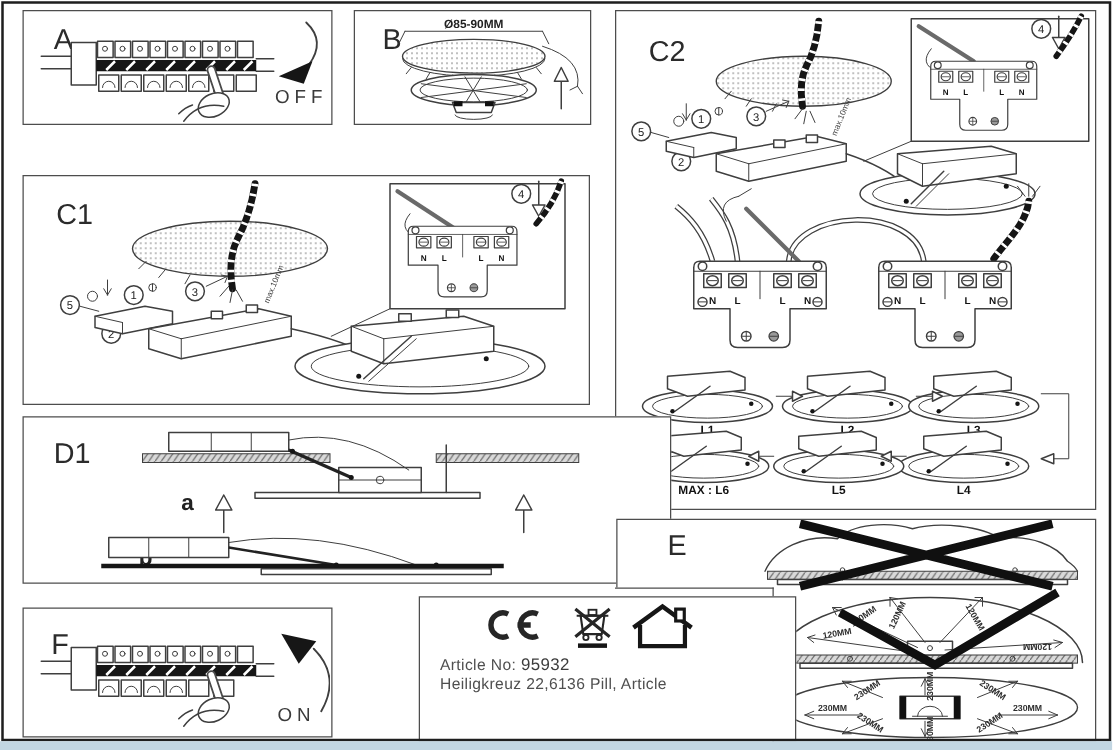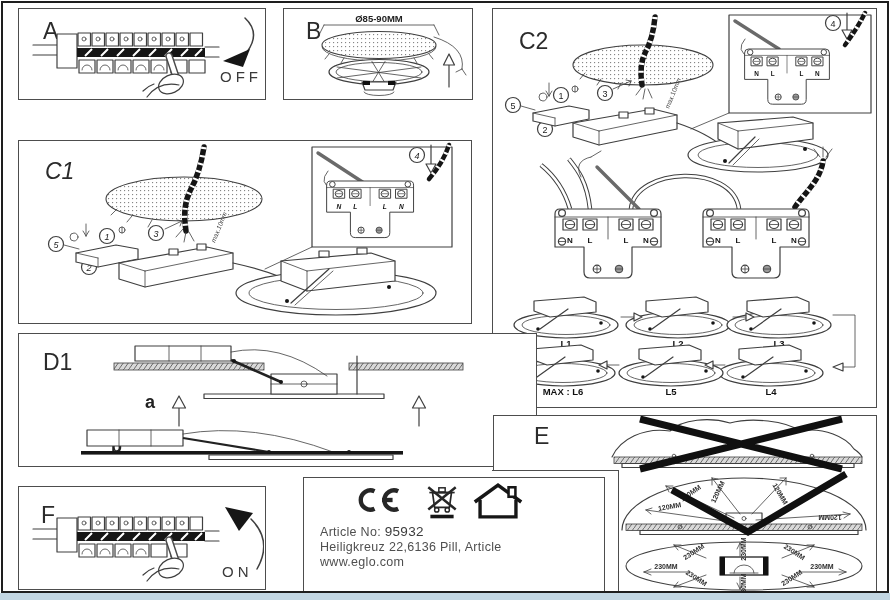--- a/index.html
+++ b/index.html
@@ -4,21 +4,21 @@
 <style>
   html,body{margin:0;padding:0;background:#ffffff;}
   .page{position:relative;width:890px;height:600px;background:#ffffff;overflow:hidden;
         font-family:"Liberation Sans",sans-serif;}
   .sheet-border{position:absolute;left:1px;top:1px;right:1px;bottom:7px;
         border:2px solid #1e1e1e;box-sizing:border-box;pointer-events:none;z-index:5;}
   .bottom-strip{position:absolute;left:0;bottom:0;width:100%;height:7px;background:#c2d6e2;z-index:6;}
   .panel{position:absolute;background:#fff;border:1.4px solid #4d4d4d;box-sizing:border-box;}
   .notch{position:absolute;left:492px;top:470px;width:127px;height:125px;background:#fff;
         border-top:1.4px solid #4d4d4d;border-right:1.4px solid #4d4d4d;box-sizing:border-box;z-index:2;}
-  .info-box{z-index:3;}
+  .info-box{z-index:3;margin-left:32px;}
   svg{display:block;position:absolute;left:0;top:0;}
   .ln{fill:none;stroke:#3f3f3f;stroke-width:1.2;stroke-linecap:round;stroke-linejoin:round;}
   .thin{stroke-width:0.8;}
   .fw{fill:#ffffff;stroke:#3f3f3f;stroke-width:1.2;stroke-linejoin:round;}
   .blk{fill:#151515;stroke:none;}
   .cab{fill:none;stroke:#151515;stroke-width:5.5;stroke-linecap:round;}
   .cabs{fill:none;stroke:#ffffff;stroke-width:5.5;stroke-dasharray:2 6;}
   .w5{fill:none;stroke:#3f3f3f;stroke-width:4.6;}
   .w3{fill:none;stroke:#ffffff;stroke-width:2.6;}
   .sdrv{fill:none;stroke:#6a6a6a;stroke-width:3.4;stroke-linecap:round;}
@@ -399,21 +399,21 @@
       <text class="lampl" x="70" y="386">MAX : L6</text>
       <g>
         <line class="ln thin" x1="232" y1="356" x2="218" y2="356"></line>
           <polygon class="fw" points="212,356 220,352 220,360"></polygon>
         <line class="ln thin" x1="126" y1="356" x2="112" y2="356"></line>
           <polygon class="fw" points="106,356 114,352 114,360"></polygon>
       </g>
     </svg>
   </div>
 
-  <div class="panel" style="left:18px;top:140px;width:454px;height:184px;font-style:italic;">
+  <div class="panel" style="left:18px;top:140px;width:454px;height:184px;">
     <svg width="451" height="179" viewBox="0 0 451 179">
       <defs>
         <pattern id="dotC1" width="4" height="4" patternUnits="userSpaceOnUse">
           <rect width="4" height="4" fill="#ffffff"></rect>
             <circle cx="1.6" cy="1.6" r="0.65" fill="#707070"></circle>
         </pattern>
       </defs>
       <text class="plab" x="26" y="38">C1</text>
       <g>
         <ellipse cx="165" cy="58" rx="78" ry="22" fill="url(#dotC1)" stroke="#3f3f3f" stroke-width="1.1"></ellipse>
@@ -647,21 +647,20 @@
         <rect x="34" y="5" width="6.5" height="9" fill="#ffffff" stroke="#161616" stroke-width="2.4"></rect>
         <path d="M7 17 V33 H41 V17" fill="none" stroke="#161616" stroke-width="3.2"></path>
       </svg>
     </div>
     <div class="info-text">
       <div>
         <span>Article No:</span>
         <span class="artno">95932</span>
       </div>
       <div>Heiligkreuz 22,6136 Pill, Article</div>
-      <div>www.eglo.com</div>
     </div>
   </div>
 
   <div class="panel" style="left:493px;top:415px;width:384px;height:178px;z-index:1;">
     <svg width="381" height="175" viewBox="0 0 381 175">
       <defs>
         <pattern id="hatE" width="5" height="7" patternUnits="userSpaceOnUse">
           <rect width="5" height="7" fill="#d9d9d9"></rect>
             <path d="M0 7 L5 0" stroke="#6a6a6a" stroke-width="1"></path>
         </pattern>

